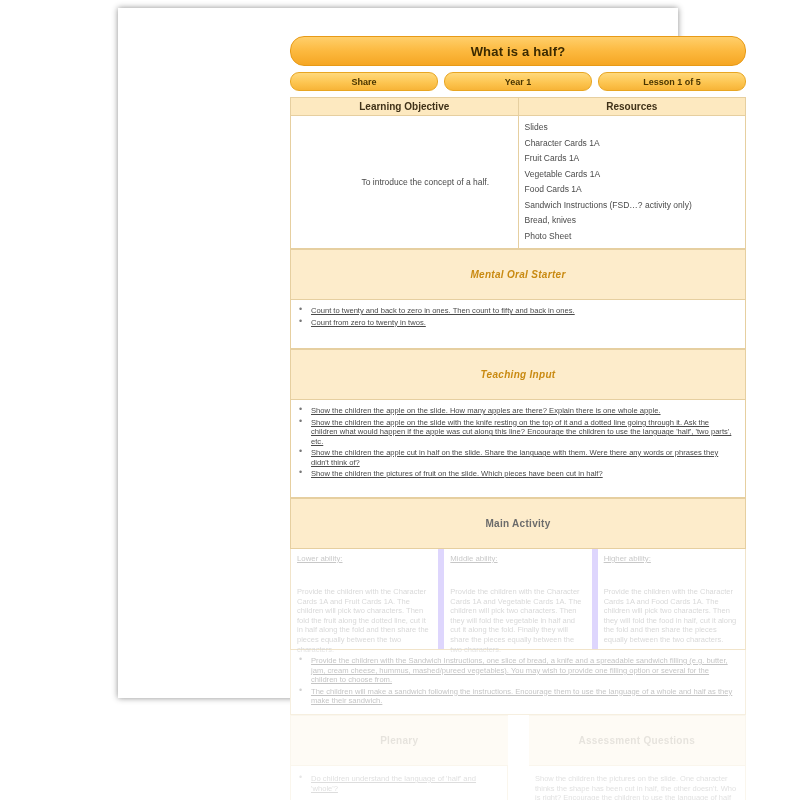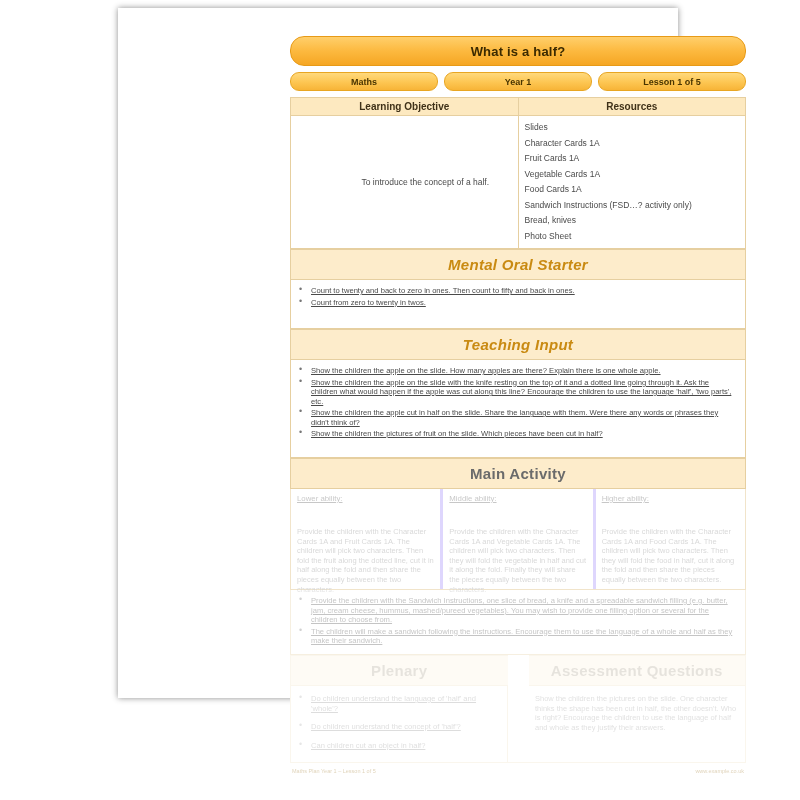--- a/index.html
+++ b/index.html
@@ -83,25 +83,25 @@
     text-align: center;
     font-size: 10px;
     font-weight: bold;
     color: #3f3118;
     padding: 3px 0;
   }
   .band {
     border: 1px solid #e6cfa0;
     background: #fdeccb;
     text-align: center;
-    font-size: 15px;
+    font-size: 10px;
     font-weight: bold;
     font-style: italic;
     color: #c98a12;
-    padding: 6px 0;
+    padding: 19px 0;
     letter-spacing: 0.3px;
   }
   .band.plain {
     font-style: normal;
     color: #7a6a4a;
   }
   .cell {
     border: 1px solid #e6cfa0;
     vertical-align: top;
     padding: 4px 6px;
@@ -151,21 +151,21 @@
   }
   
   .ability-row {
     display: flex;
     border: 1px solid #e6cfa0;
     border-top: none;
   }
   .ability-col {
     flex: 1;
     padding: 5px 6px 8px 6px;
-    border-right: 3px solid #c4b5fd;
+    border-right: 6px solid #c4b5fd;
   }
   .ability-col:last-child { border-right: none; }
   .ability-title {
     font-size: 7.8px;
     color: #9a9a9a;
     text-decoration: underline;
     margin-bottom: 7px;
   }
   .ability-body {
     font-size: 7.5px;
@@ -210,21 +210,21 @@
 
 <div id="page-wrap">
   <div class="paper">
     <div class="sheet">
 
       <div class="title-banner">
         <span>What is a half?</span>
       </div>
 
       <div class="pill-row">
-        <div class="pill">Maths</div>
+        <div class="pill">Share</div>
         <div class="pill">Year 1</div>
         <div class="pill">Lesson 1 of 5</div>
       </div>
 
       <table class="tbl">
         <tbody>
             <tr>
           <td class="hdr-cell" style="width:50%">Learning Objective</td>
           <td class="hdr-cell" style="width:50%">Resources</td>
         </tr>

